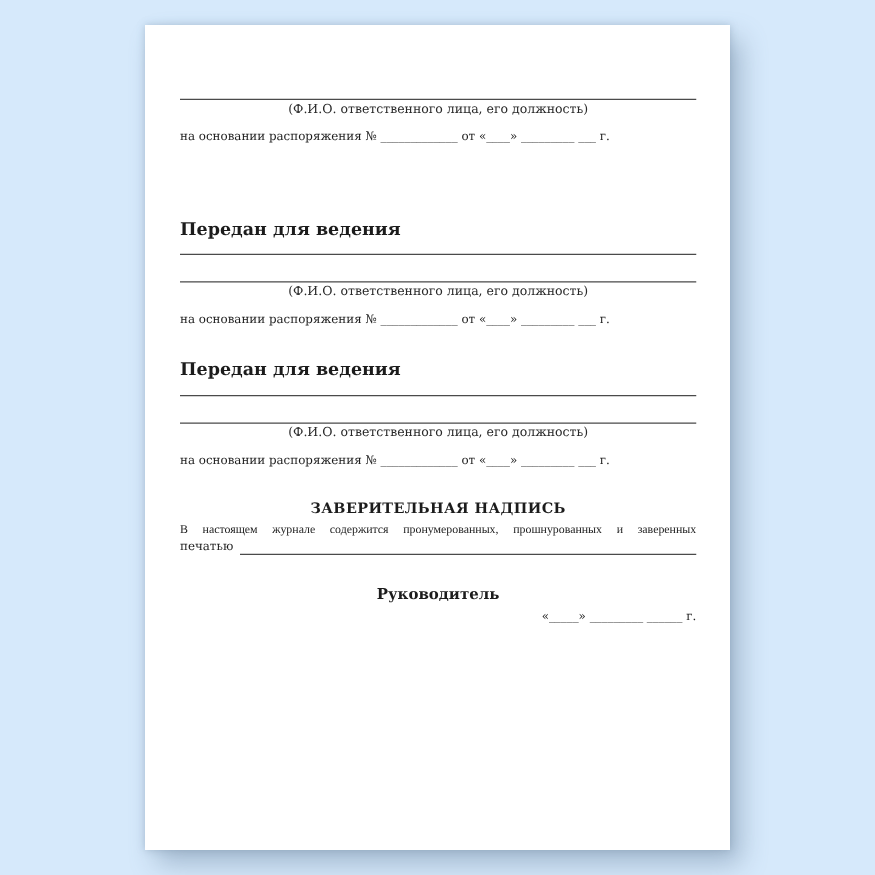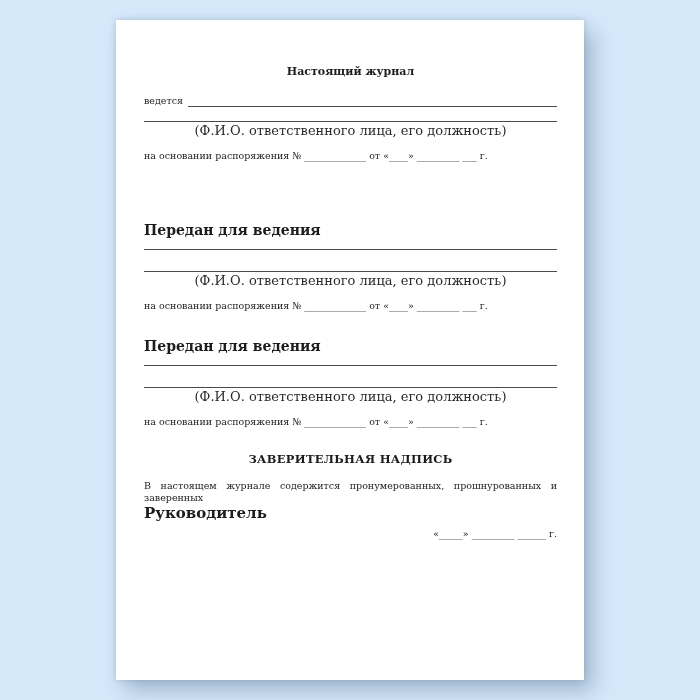--- a/index.html
+++ b/index.html
@@ -46,21 +46,21 @@
   .fill-line {
     flex: 1;
     border-bottom: 1px solid #4a4a4a;
     height: 100%;
   }
   .full-line {
     height: 14px;
     border-bottom: 1px solid #4a4a4a;
   }
   .caption {
-    font-size: 13px;
+    font-size: 10px;
     color: #2a2a2a;
     text-align: center;
     margin-top: 1px;
     line-height: 1.3;
   }
   .basis-line {
     margin-top: 10px;
     white-space: nowrap;
   }
   .transfer-section { margin-top: 60px; }
@@ -72,53 +72,51 @@
   .blank-line-a { height: 10px; border-bottom: 1px solid #4a4a4a; }
   .blank-line-b { height: 21px; border-bottom: 1px solid #4a4a4a; }
   .cert-section { margin-top: 24px; }
   .cert-title {
     text-align: center;
     font-weight: bold;
     font-size: 11.5px;
     letter-spacing: 0.3px;
   }
   .cert-body-line1 {
-    margin-top: 14px;
+    margin-top: 6px;
     text-align: justify;
     text-align-last: justify;
+    font-family: Liberation Serif, serif;
   }
   .seal-row {
     display: flex;
     align-items: flex-end;
     height: 13px;
   }
   .seal-row .seal-label {
     white-space: nowrap;
     padding-right: 5px;
   }
   .qty-caption { padding-left: 50px; }
   .sheets-line { margin-top: 10px; white-space: nowrap; }
   .signer-title {
+    margin-top: 24px;
     font-weight: bold;
-    font-size: 15px;
+    font-size: 12px;
+    text-align: center;
   }
   .date-line { margin-top: 5px; white-space: nowrap; text-align: right; }
 </style>
 </head>
 <body>
 
 <div class="page">
 
-  <div class="doc-title">Настоящий журнал</div>
 
   <div>
-    <div class="lead-row">
-      <span class="lead-label">ведется</span>
-      <span class="fill-line"></span>
-    </div>
     <div class="full-line"></div>
     <div class="caption">(Ф.И.О. ответственного лица, его должность)</div>
     <div class="basis-line">на основании распоряжения № _____________ от «____» _________  ___ г.</div>
   </div>
 
   <div class="transfer-section">
     <div class="section-title">Передан для ведения</div>
     <div class="blank-line-a"></div>
     <div class="blank-line-b"></div>
     <div class="caption">(Ф.И.О. ответственного лица, его должность)</div>
@@ -129,20 +127,24 @@
     <div class="section-title">Передан для ведения</div>
     <div class="blank-line-a"></div>
     <div class="blank-line-b"></div>
     <div class="caption">(Ф.И.О. ответственного лица, его должность)</div>
     <div class="basis-line">на основании распоряжения № _____________ от «____» _________  ___ г.</div>
   </div>
 
   <div class="cert-section">
     <div class="cert-title">ЗАВЕРИТЕЛЬНАЯ НАДПИСЬ</div>
     <div class="cert-body-line1">В настоящем журнале содержится пронумерованных, прошнурованных и заверенных</div>
+    <div class="seal-row">
+      <span class="seal-label">печатью</span>
+      <span class="fill-line"></span>
+    </div>
   </div>
 
   <div>
     <div class="signer-title">Руководитель</div>
     <div class="date-line">«_____» _________  ______ г.</div>
   </div>
 
 </div>
 
 </body></html>

